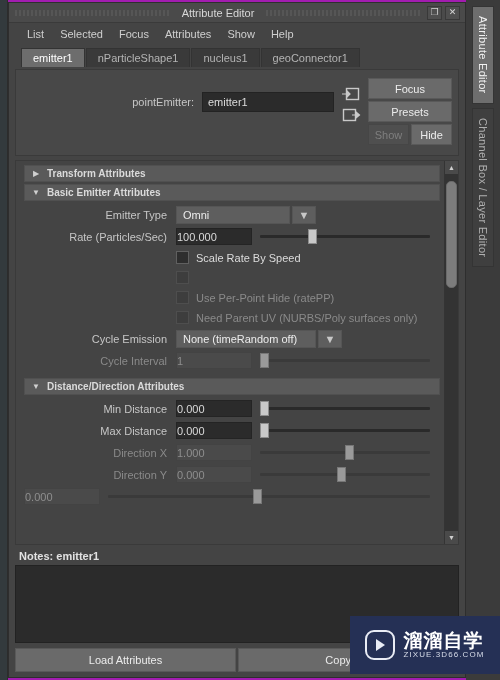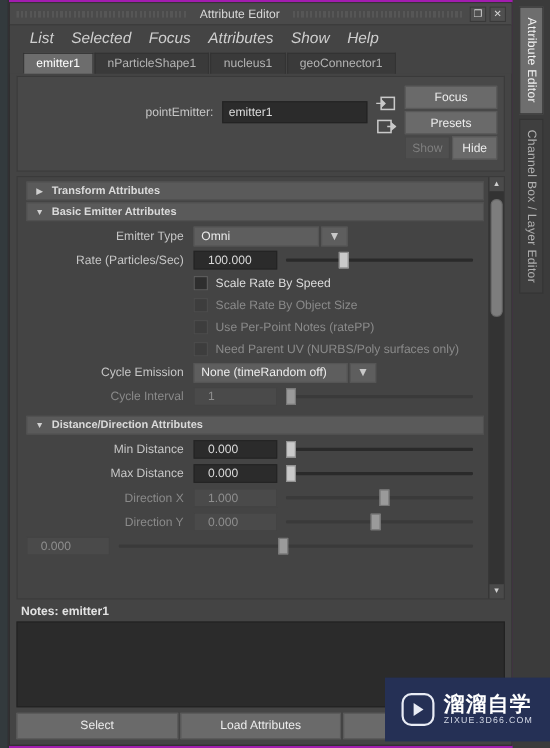--- a/index.html
+++ b/index.html
@@ -30,21 +30,21 @@
   .title-text { font-size:11px; color:#d8d8d8; white-space:nowrap; padding:0 6px; }
   .tb-btn { width:15px; height:14px; margin-right:3px; background:#4f4f4f;
             border:1px solid #393939; display:flex; align-items:center;
             justify-content:center; color:#d6d6d6; font-size:9px; line-height:1;
             cursor:pointer; }
   .tb-btn:last-child { margin-right:5px; }
 
   
   .menubar { height:22px; flex:0 0 22px; display:flex; align-items:center;
              padding-left:10px; background:#444444; }
-  .menu-item { padding:2px 8px; color:#cfcfcf; font-size:14px; cursor:pointer;font-style:italic; }
+  .menu-item { padding:2px 8px; color:#cfcfcf; font-size:11px; cursor:pointer; }
 
   
   .tabstrip { height:22px; flex:0 0 22px; display:flex; align-items:flex-end;
               padding-left:12px; background:#444444; }
   .tab { height:19px; padding:0 11px; display:flex; align-items:center;
          background:#3a3a3a; color:#b4b4b4; font-size:11px; margin-right:1px;
          border:1px solid #333; border-bottom:none; cursor:pointer; }
   .tab.active { background:#6d6d6d; color:#ffffff; }
 
   
@@ -80,21 +80,21 @@
 
   .sect-body { padding:3px 4px 4px 8px; }
 
   .row { height:21px; display:flex; align-items:center; margin-bottom:1px; }
   .lbl { width:152px; flex:0 0 152px; text-align:right; padding-right:9px;
          font-size:11px; color:#c6c6c6; white-space:nowrap; overflow:hidden; }
   .lbl.dim { color:#8a8a8a; }
 
   .numfield { width:76px; flex:0 0 76px; height:17px; background:#2b2b2b;
               border:1px solid #242424; color:#dadada; font-size:11px;
-              display:flex; align-items:center; padding:0 12px; cursor:text; }
+              display:flex; align-items:center; padding:0 0; cursor:text; }
   .numfield.dim { background:#4a4a4a; border-color:#434343; color:#8e8e8e; }
 
   .combo { height:18px; background:#5e5e5e; border:1px solid #555;
            display:flex; align-items:center; cursor:pointer; }
   .combo .val { padding:0 6px; color:#ececec; font-size:11px; white-space:nowrap; }
 
   .slider { flex:1 1 auto; position:relative; height:17px; margin-left:8px;
             margin-right:10px; cursor:pointer; min-width:0; }
   .slider .track { position:absolute; top:7px; left:0; right:0; height:3px;
                    background:#2a2a2a; border-radius:1px; }
@@ -248,27 +248,26 @@
 
           <div class="cbrow">
             <div class="spacer"></div>
             <div class="cbox"></div>
             <div class="cblabel">Scale Rate By Speed</div>
           </div>
 
           <div class="cbrow">
             <div class="spacer"></div>
             <div class="cbox dim"></div>
-            <div class="cblabel dim">Scale Rate By Object Size</div>
           </div>
 
           <div class="cbrow">
             <div class="spacer"></div>
             <div class="cbox dim"></div>
-            <div class="cblabel dim">Use Per-Point Notes (ratePP)</div>
+            <div class="cblabel dim">Use Per-Point Hide (ratePP)</div>
           </div>
 
           <div class="cbrow">
             <div class="spacer"></div>
             <div class="cbox dim"></div>
             <div class="cblabel dim">Need Parent UV (NURBS/Poly surfaces only)</div>
           </div>
 
           <div class="row">
             <div class="lbl">Cycle Emission</div>
@@ -349,21 +348,20 @@
         <div class="sb-arrow">▼</div>
       </div>
     </div>
 
     <div class="notes-wrap">
       <div class="notes-label">Notes:  emitter1</div>
       <div class="notes-box"></div>
     </div>
 
     <div class="footer">
-      <div class="btn">Select</div>
       <div class="btn">Load Attributes</div>
       <div class="btn">Copy Tab</div>
     </div>
 
   </div>
 
   <div class="right-rail">
     <div class="vtab active">
       <span>Attribute Editor</span>
     </div>

